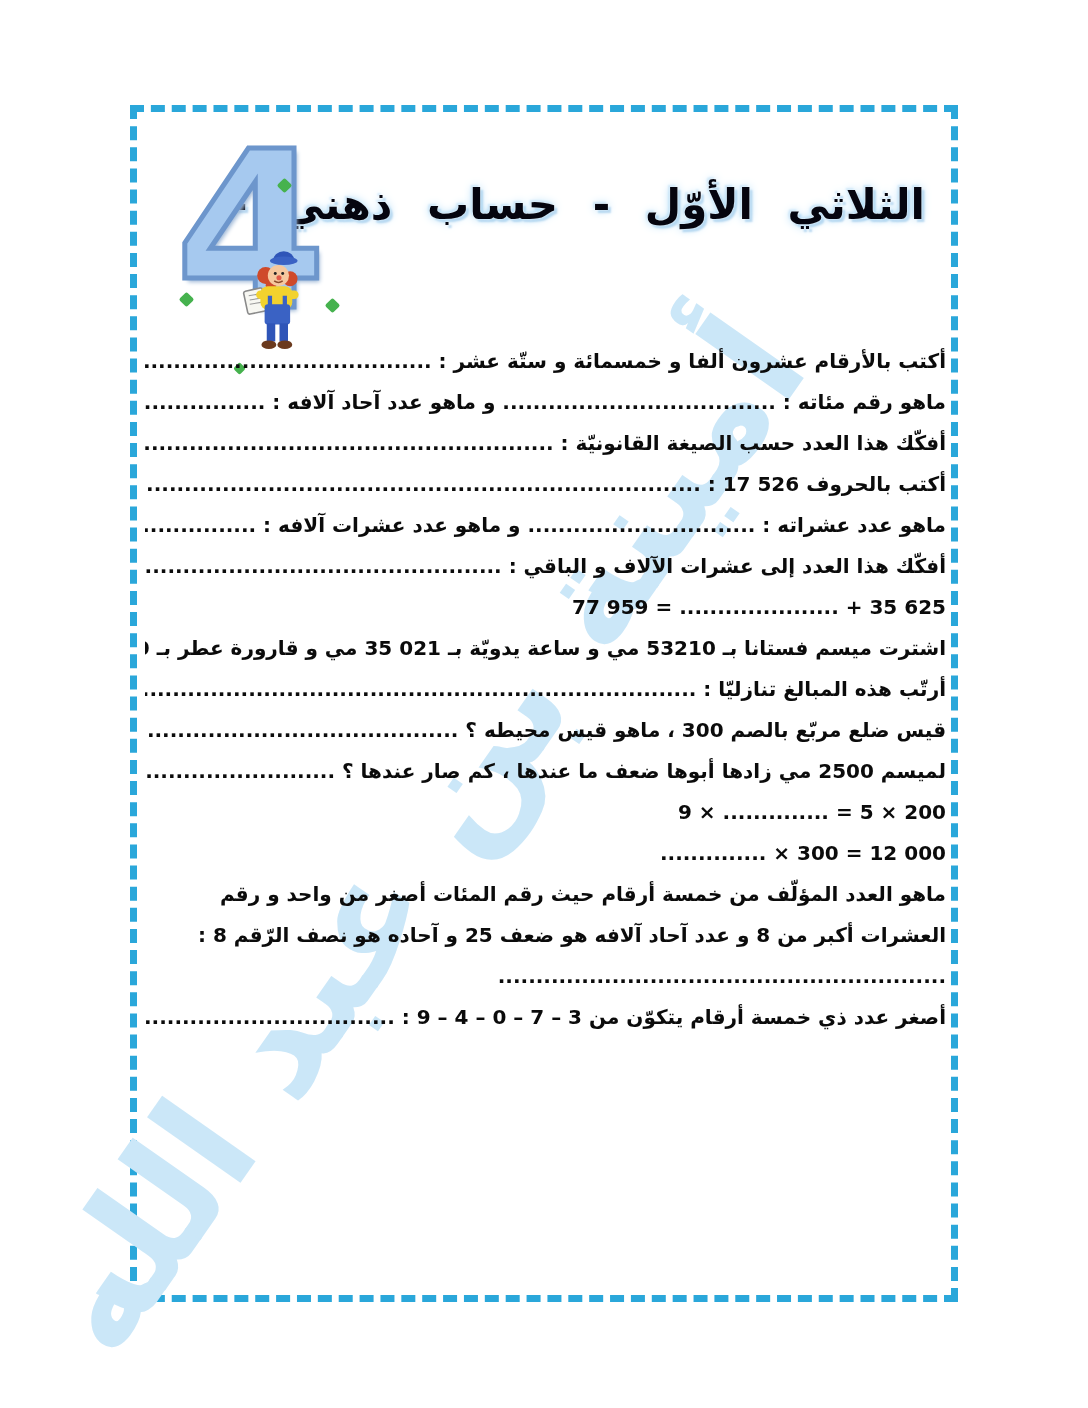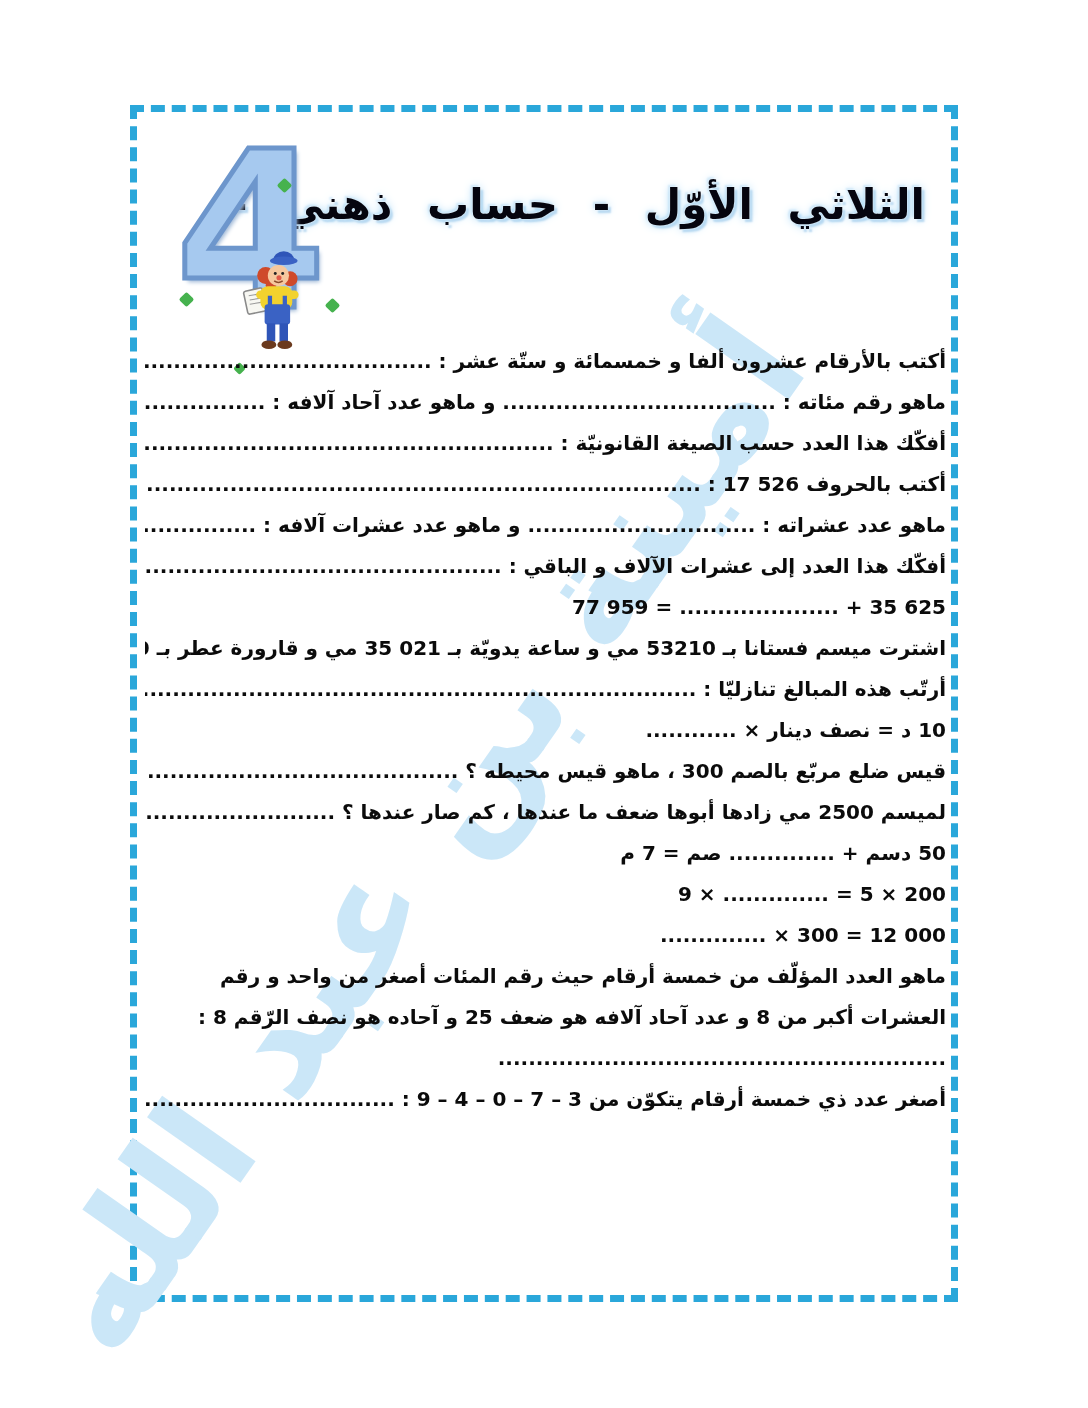--- a/index.html
+++ b/index.html
@@ -147,24 +147,22 @@
     <div class="lines" id="lines">
         <p class="line fill">أكتب بالأرقام عشرون ألفا و خمسمائة و ستّة عشر : ...........................................................................</p>
         <p class="line fill">ماهو رقم مئاته : .................................... و ماهو عدد آحاد آلافه : ...................................................</p>
         <p class="line fill">أفكّك هذا العدد حسب الصيغة القانونيّة : .....................................................................................</p>
         <p class="line fill">أكتب بالحروف 17&nbsp;526 : .....................................................................................................</p>
         <p class="line fill">ماهو عدد عشراته : .............................. و ماهو عدد عشرات آلافه : ...................................................</p>
         <p class="line fill">أفكّك هذا العدد إلى عشرات الآلاف و الباقي : .................................................................................</p>
         <p class="line short">35&nbsp;625 + ..................... = 77&nbsp;959</p>
         <p class="line short">اشترت ميسم فستانا بـ 53210 مي و ساعة يدويّة بـ 35&nbsp;021 مي و قارورة عطر بـ 23&nbsp;520 مي .</p>
         <p class="line fill">أرتّب هذه المبالغ تنازليّا : .....................................................................................................</p>
-        <p class="line short">10 د = نصف دينار × ............</p>
         <p class="line fill">قيس ضلع مربّع بالصم 300 ، ماهو قيس محيطه ؟ ................................................................</p>
         <p class="line fill">لميسم 2500 مي زادها أبوها ضعف ما عندها ، كم صار عندها ؟ .................................................</p>
-        <p class="line short">50 دسم + .............. صم = 7 م</p>
         <p class="line short">200 × 5 = .............. × 9</p>
         <p class="line short">12&nbsp;000 = 300 × ..............</p>
         <p class="line wrap">ماهو العدد المؤلّف من خمسة أرقام حيث رقم المئات أصغر من واحد و رقم العشرات أكبر من 8 و عدد آحاد آلافه هو ضعف 25 و آحاده هو نصف الرّقم 8 : ...........................................................</p>
         <p class="line fill">أصغر عدد ذي خمسة أرقام يتكوّن من 3 – 7 – 0 – 4 – 9 : .......................................................</p>
       </div>
 
   </div>
 </div>
 
 </body></html>

